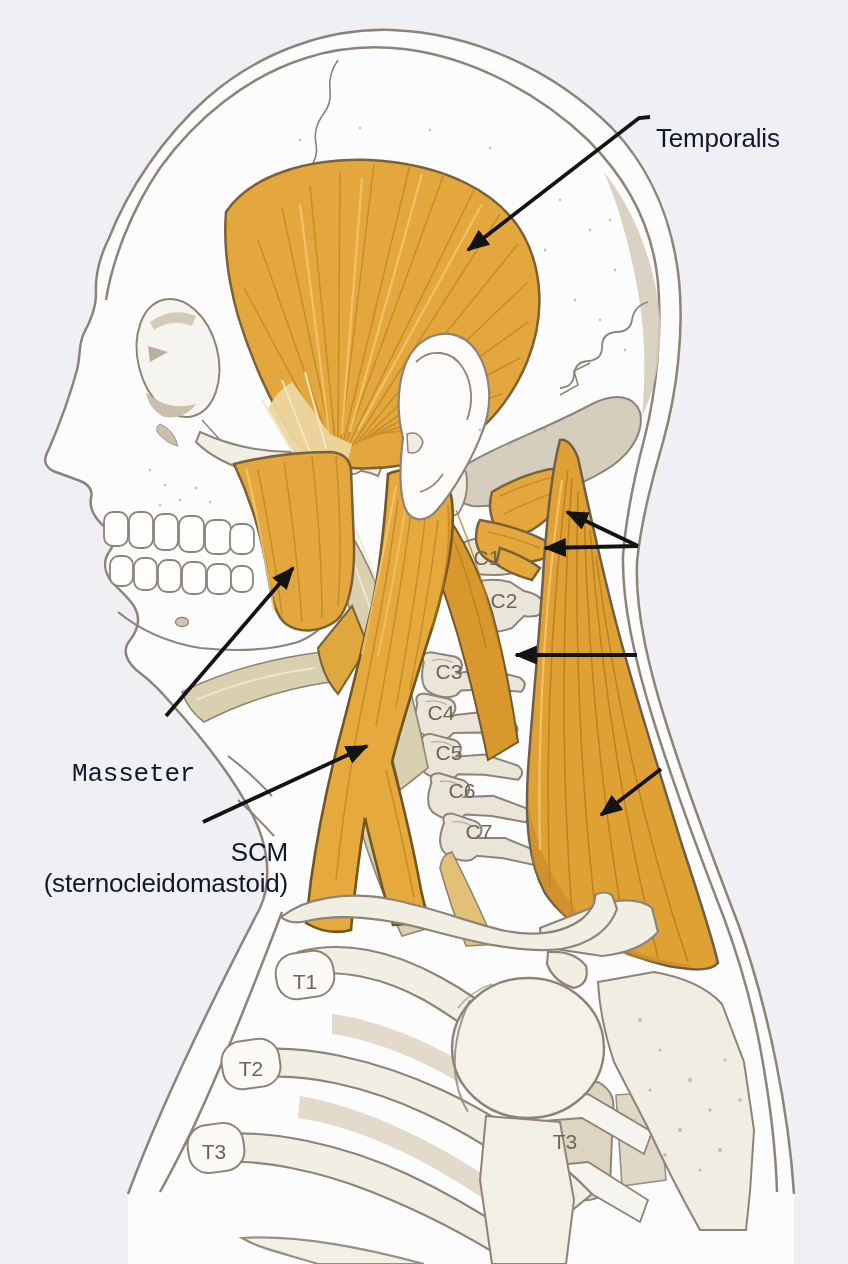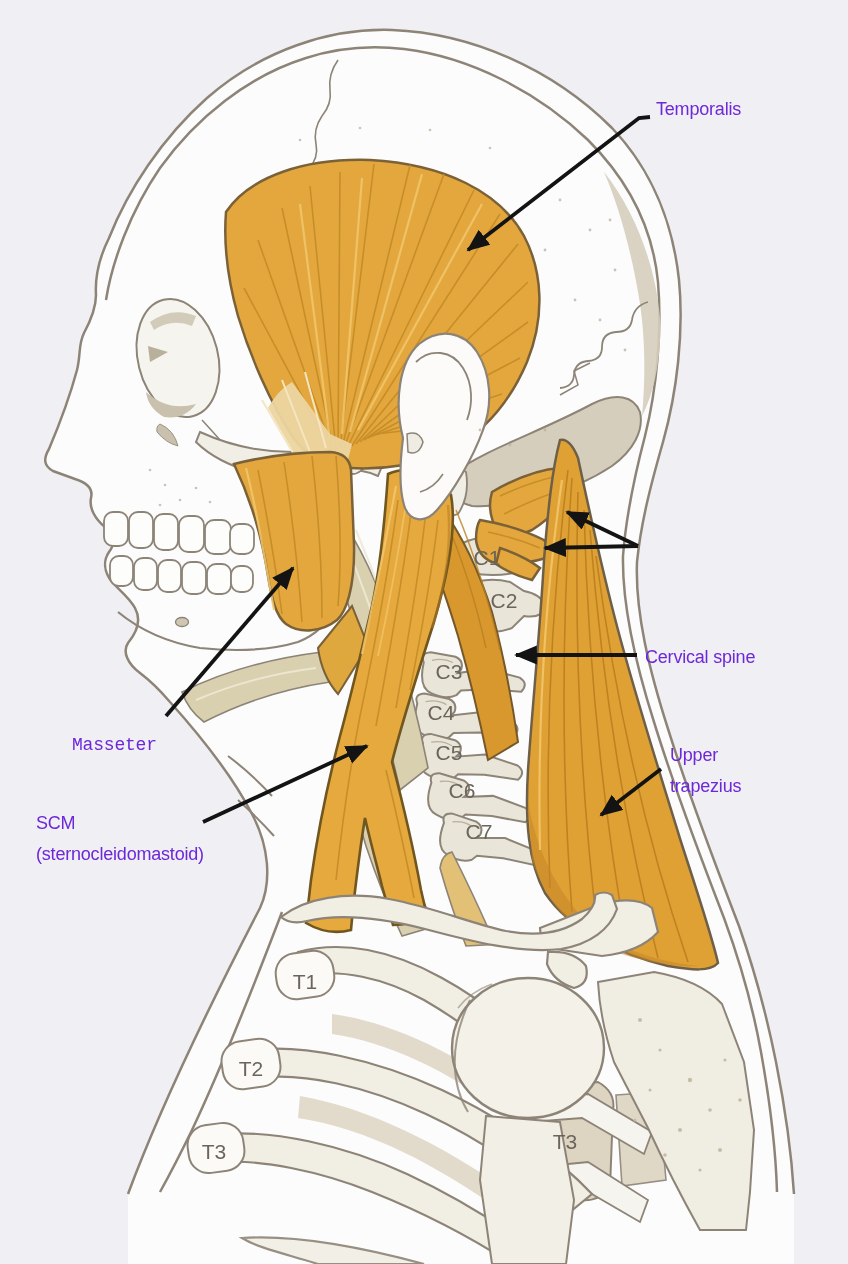--- a/index.html
+++ b/index.html
@@ -1,21 +1,21 @@
 <!DOCTYPE html>
 <html><head>
 <meta charset="utf-8">
 <style>
   html,body{margin:0;padding:0;background:#f0eff3;}
   .stage{position:relative;width:848px;height:1264px;background:#f0eff3;overflow:hidden;
          font-family:"Liberation Sans",sans-serif;}
   .stage svg{position:absolute;left:0;top:0;}
-  .anno{position:absolute;font-size:18px;line-height:31px;color:#6d28d9;
-        white-space:pre-line;letter-spacing:-0.2px;}
-  .anno.center{text-align:left;}
+  .anno{position:absolute;font-size:26px;line-height:31px;color:#0f172a;
+        white-space:pre-line;letter-spacing:-0.2px;margin-top:29px;}
+  .anno.center{text-align:right;}
   .arrow{stroke:#131313;stroke-width:3.8;fill:none;}
   .blabel{font-family:"Liberation Sans",sans-serif;font-size:21px;fill:#6b655b;text-anchor:middle;}
   .bone{fill:#f1eee4;stroke:#8d8477;stroke-width:2.2;}
   .vert{fill:#e9e5d8;stroke:#8d8477;stroke-width:2;}
   .pale{fill:#d9d0b0;stroke:#8d8477;stroke-width:1.6;}
   .gold{fill:#e3a73d;stroke:#7a6138;stroke-width:2.5;}
   .stria{stroke:#c28a26;stroke-width:1.6;fill:none;opacity:.85;}
   .hi{stroke:#f2c76e;stroke-width:2.2;fill:none;opacity:.85;}
   .sketch{stroke:#8d8477;fill:none;}
 </style>
@@ -277,19 +277,16 @@
     <path class="arrow" marker-end="url(#ah)" d="M166,716 L293,568"></path>
     <path class="arrow" marker-end="url(#ah)" d="M203,822 L367,746"></path>
     <path class="arrow" marker-end="url(#ah)" d="M638,546 L567,512"></path>
     <path class="arrow" marker-end="url(#ah)" d="M638,546 L545,548"></path>
     <path class="arrow" marker-end="url(#ah)" d="M637,655 L516,655"></path>
     <path class="arrow" marker-end="url(#ah)" d="M661,769 L601,815"></path>
   </g>
 </svg>
 
 <div class="anno" style="left:656px;top:94px;">Temporalis</div>
-<div class="anno" style="left:645px;top:642px;">Cervical spine</div>
-<div class="anno" style="left:670px;top:740px;">Upper
-trapezius</div>
 <div class="anno" style="left:72px;top:730px;font-family:Liberation Mono, monospace;">Masseter</div>
 <div class="anno center" style="left:36px;top:808px;width:252px;">SCM
 (sternocleidomastoid)</div>
 </div>
 
 </body></html>

